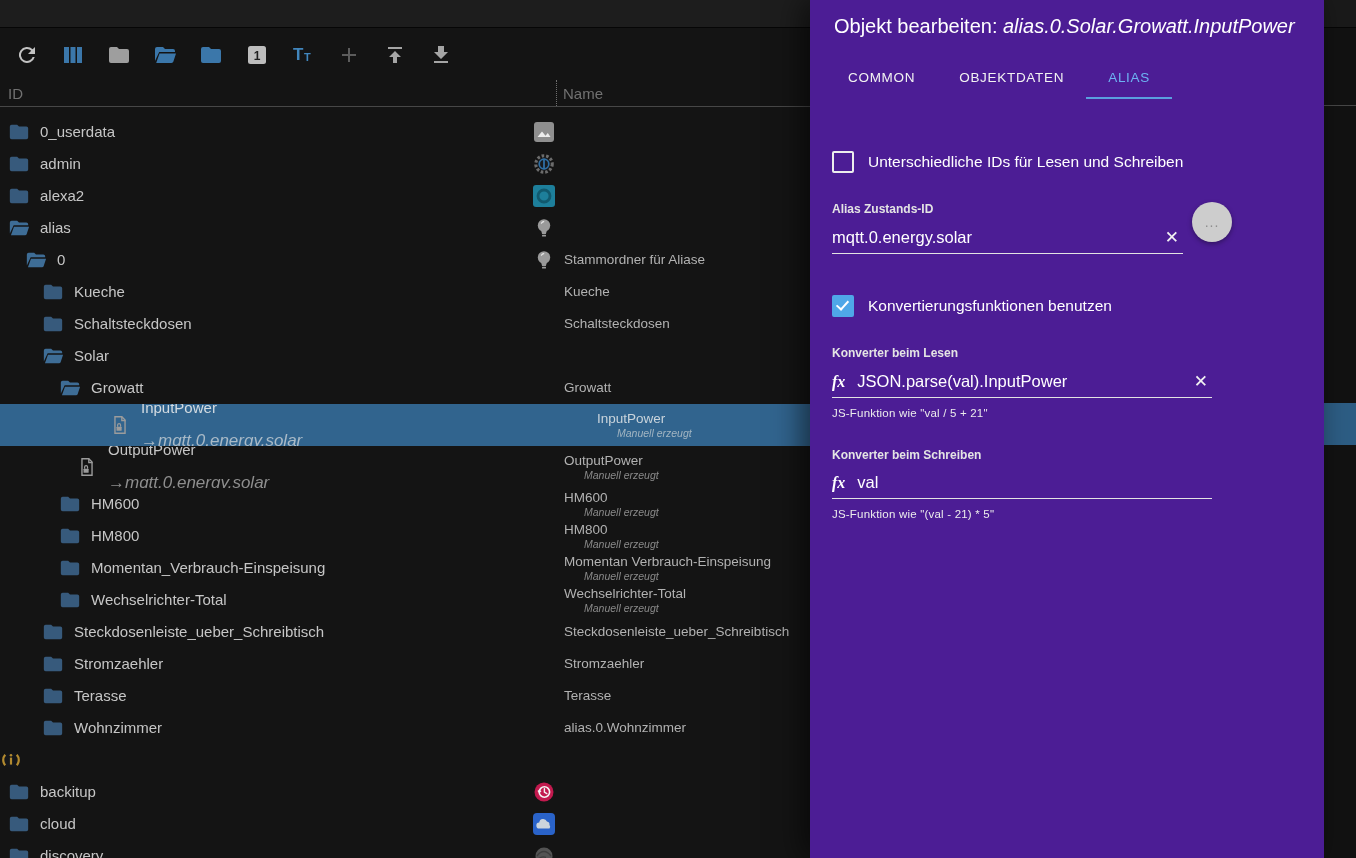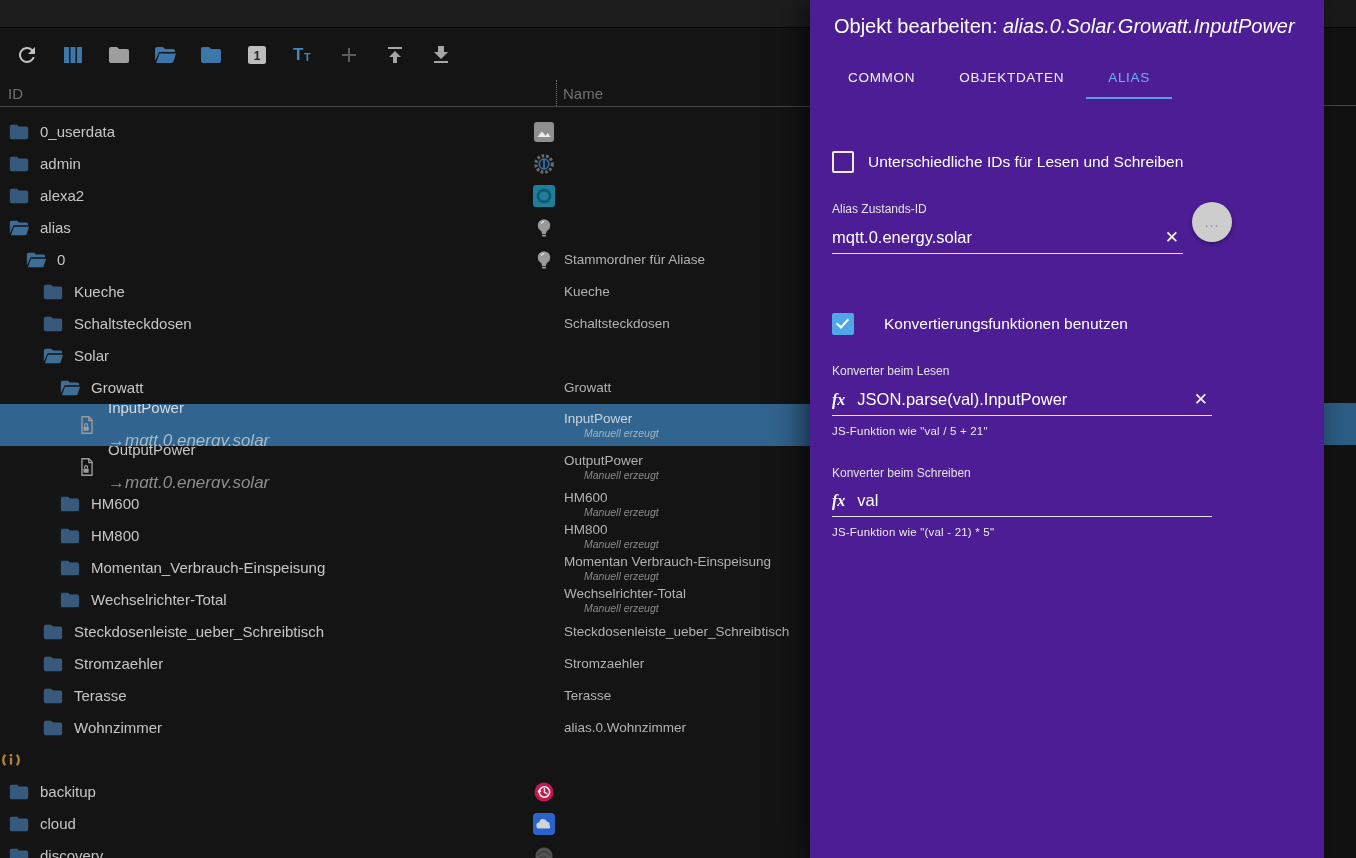--- a/index.html
+++ b/index.html
@@ -18,21 +18,21 @@
   
   .cols-header{position:relative;height:28px;margin-top:6px;border-bottom:1px solid #474747;}
   .col-filter{position:absolute;top:7px;color:#717171;font-size:15px;cursor:text;}
   .col-filter.id{left:8px;}
   .col-filter.name{left:563px;}
   .col-divider{position:absolute;left:556px;top:2px;height:26px;border-left:1px dotted #6f6f6f;}
   
   .tree{margin-top:9px;}
   .row{display:flex;align-items:stretch;height:32px;cursor:pointer;}
   .row.state{height:42px;}
-  .row.selected{background:#31648e;}
+  .row.selected{background:#31648e;padding-left:33px;}
   .id-cell{width:533px;display:flex;align-items:center;overflow:hidden;flex:none;}
   .indent{flex:none;}
   .tree-icon{width:22px;height:22px;flex:none;margin-right:10px;display:flex;}
   .tree-icon svg{width:22px;height:22px;}
   .id-text{display:flex;flex-direction:column;justify-content:center;line-height:1.12;min-width:0;}
   .id-label{font-size:15px;color:#c6c6c6;white-space:nowrap;}
   .id-sub{font-size:17px;color:#8e8e8e;font-style:italic;margin-top:14px;white-space:nowrap;}
   .row.selected .id-label{color:#d3dbe1;}
   .row.selected .id-sub{color:#a9bac7;}
   .name-cell{flex:1;display:flex;align-items:center;overflow:hidden;}
@@ -52,26 +52,26 @@
   .dialog{position:absolute;left:810px;top:0;width:514px;height:858px;background:#4c1d95;color:#fff;
           box-shadow:-8px 0 28px rgba(0,0,0,.55);}
   .dialog-title{padding:12px 24px 0;font-size:20px;line-height:28px;color:#fff;white-space:nowrap;}
   .title-id{font-style:italic;}
   .tabs{display:flex;margin:20px 0 0 16px;}
   .tab{padding:10px 22px 12px;font-size:13.5px;letter-spacing:.7px;color:#f2f2f2;border-bottom:2px solid transparent;cursor:pointer;white-space:nowrap;}
   .tab.active{color:#6db3f2;border-bottom-color:#5a9fde;}
   .dialog-body{padding:0 22px;position:relative;}
   .cb-row{display:flex;align-items:center;}
   .cb-row.first{margin-top:52px;}
-  .cb-row.second{margin-top:59px;gap:16px;}
+  .cb-row.second{margin-top:41px;}
   .checkbox{width:18px;height:18px;border:2px solid #ededed;border-radius:2px;margin-right:14px;flex:none;position:relative;cursor:pointer;}
   .checkbox.checked{background:#4fa7e8;border-color:#4fa7e8;}
   .checkbox.checked::after{content:'';position:absolute;left:5px;top:1px;width:5px;height:10px;border:solid #fff;border-width:0 2.4px 2.4px 0;transform:rotate(42deg);}
   .cb-label{font-size:15.5px;color:#fff;}
-  .field-label{margin-top:29px;font-size:12px;color:#e4e4e4;}
+  .field-label{margin-top:29px;font-size:12px;color:#e4e4e4;font-weight:bold;}
   .input-row{display:flex;align-items:center;border-bottom:1px solid #e3e3e3;padding-bottom:6px;margin-top:12px;}
   .input-row.alias{width:351px;}
   .input-row.converter{width:380px;}
   .input-row.converter-write{margin-top:11px;}
   .input-value{font-size:16.5px;color:#fff;flex:1;white-space:nowrap;overflow:hidden;}
   .clear-icon{font-size:17px;color:#f2f2f2;margin-left:8px;margin-right:4px;cursor:pointer;flex:none;line-height:1;}
   .fx-icon{font-family:"Liberation Serif",serif;font-style:italic;font-weight:bold;font-size:16px;color:#fff;margin-right:12px;flex:none;}
   .helper-text{margin-top:9px;font-size:11.5px;color:#ececec;letter-spacing:.2px;}
   .select-id-button{position:absolute;left:382px;top:202px;width:40px;height:40px;border-radius:50%;
     background:#cdcdcd;color:#8e8e8e;display:flex;align-items:center;justify-content:center;

